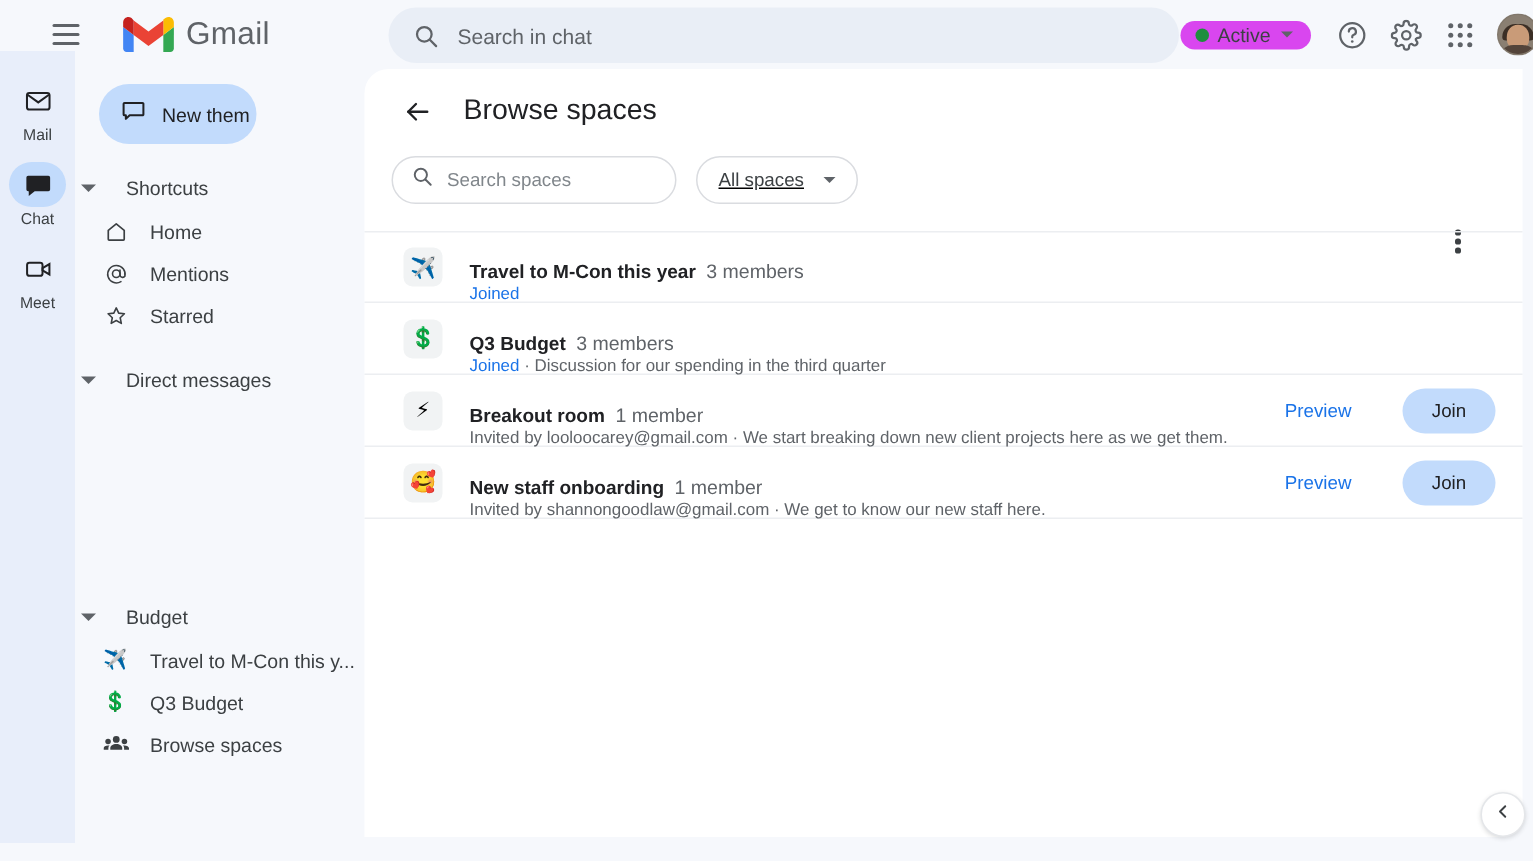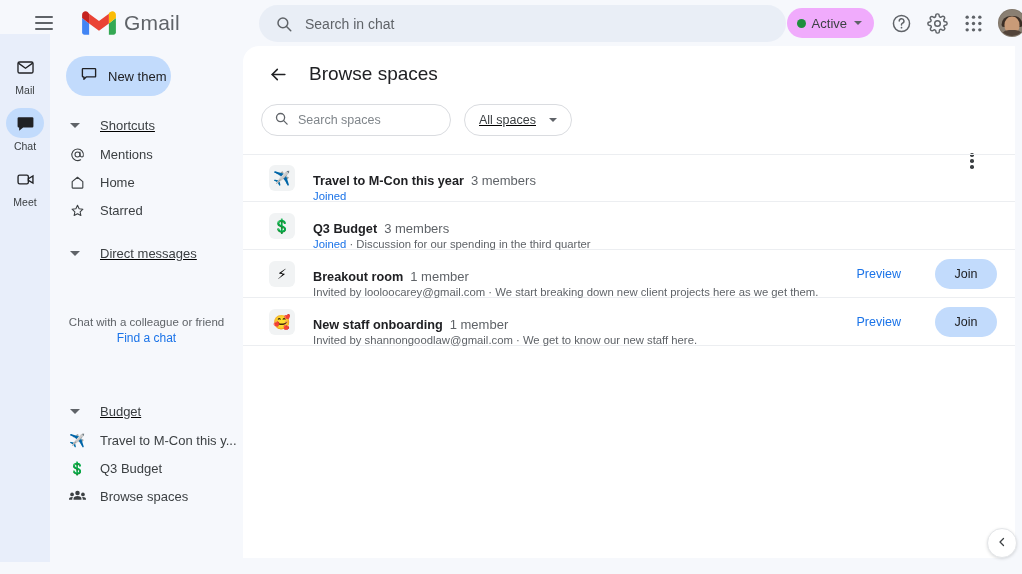--- a/index.html
+++ b/index.html
@@ -46,22 +46,22 @@
     font-size: 14px; color: #3c4043; width: 100%;
   }
   .searchbar input::placeholder { color: #5f6368; }
 
   .topright {
     position: absolute; right: 8px; top: 0; height: 46px;
     display: flex; align-items: center; gap: 2px;
   }
   .status-pill {
     display: flex; align-items: center; gap: 6px;
-    background: #f0abfc; border-radius: 16px;
-    height: 30px; padding: 0 12px 0 10px;
+    background: #d946ef; border-radius: 16px;
+    height: 19px; padding: 0 12px 0 10px;
     margin-right: 8px; cursor: pointer;
   }
   .status-dot { width: 9px; height: 9px; border-radius: 50%; background: #1e8e3e; }
   .status-label { font-size: 13px; color: #3c4043; }
   .caret-dn {
     width:0;height:0;border-left:4px solid transparent;border-right:4px solid transparent;
     border-top:4px solid #5f6368; margin-left:1px;
   }
   .icon-btn {
     width: 34px; height: 34px; border-radius: 50%;
@@ -117,21 +117,21 @@
     margin: 0 0 0 16px;
     width: 105px; height: 40px; border-radius: 20px;
     background: #c2dbfc;
     display: flex; align-items: center; gap: 10px;
     padding-left: 14px; cursor: pointer;
   }
   .newchat-label { font-size: 13px; color: #202124; font-weight: 500; }
 
   .sec-head {
     display: flex; align-items: center; height: 30px;
-    margin-top: 14px; padding-left: 20px; cursor: pointer; text-decoration: underline;
+    margin-top: 14px; padding-left: 4px; cursor: pointer;
   }
   .sec-head .tri {
     width: 0; height: 0; border-left: 5px solid transparent;
     border-right: 5px solid transparent; border-top: 5px solid #5f6368;
     margin-right: 20px;
   }
   .sec-title { font-size: 13px; color: #3c4043; font-weight: 500; }
 
   .nav-item {
     display: flex; align-items: center; height: 28px;
@@ -348,55 +348,51 @@
     <span class="newchat-label">New them</span>
   </div>
 
   <div class="sec-head">
     <span class="tri"></span>
     <span class="sec-title">Shortcuts</span>
   </div>
 
   <div class="nav-item">
     <span class="nav-ico">
+      <svg width="15" height="15" viewBox="0 0 24 24" fill="none" stroke="#3c4043" stroke-width="1.8">
+        <path d="M3.5 10.5L12 3.6l8.5 6.9V20a.9.9 0 0 1-.9.9H4.4a.9.9 0 0 1-.9-.9z" stroke-linejoin="round"></path>
+      </svg>
+    </span>
+    <span class="nav-label">Home</span>
+  </div>
+
+  <div class="nav-item">
+    <span class="nav-ico">
       <svg width="15" height="15" viewBox="0 0 24 24" fill="none" stroke="#3c4043" stroke-width="1.7">
         <circle cx="12" cy="12" r="4"></circle>
         <path d="M16 8v5a2.9 2.9 0 0 0 5.2 1.7A9.3 9.3 0 1 0 17 20.4" stroke-linecap="round"></path>
       </svg>
     </span>
     <span class="nav-label">Mentions</span>
-  </div>
-
-  <div class="nav-item">
-    <span class="nav-ico">
-      <svg width="15" height="15" viewBox="0 0 24 24" fill="none" stroke="#3c4043" stroke-width="1.8">
-        <path d="M3.5 10.5L12 3.6l8.5 6.9V20a.9.9 0 0 1-.9.9H4.4a.9.9 0 0 1-.9-.9z" stroke-linejoin="round"></path>
-      </svg>
-    </span>
-    <span class="nav-label">Home</span>
   </div>
 
   <div class="nav-item">
     <span class="nav-ico">
       <svg width="15" height="15" viewBox="0 0 24 24" fill="none" stroke="#3c4043" stroke-width="1.7">
         <path d="M12 3.6l2.6 5.6 6.1.7-4.5 4.2 1.2 6-5.4-3-5.4 3 1.2-6L3.3 9.9l6.1-.7z" stroke-linejoin="round"></path>
       </svg>
     </span>
     <span class="nav-label">Starred</span>
   </div>
 
   <div class="sec-head">
     <span class="tri"></span>
     <span class="sec-title">Direct messages</span>
   </div>
 
-  <div class="findchat-block">
-    <div class="findchat-txt">Chat with a colleague or friend</div>
-    <a class="findchat-link">Find a chat</a>
-  </div>
 
   <div class="spaces-block">
     <div class="sec-head">
       <span class="tri"></span>
       <span class="sec-title">Budget</span>
     </div>
 
     <div class="nav-item">
       <span class="nav-ico" style="font-family:'DejaVu Sans',sans-serif;font-size:13px;">✈️</span>
       <span class="nav-label">Travel to M-Con this y...</span>

